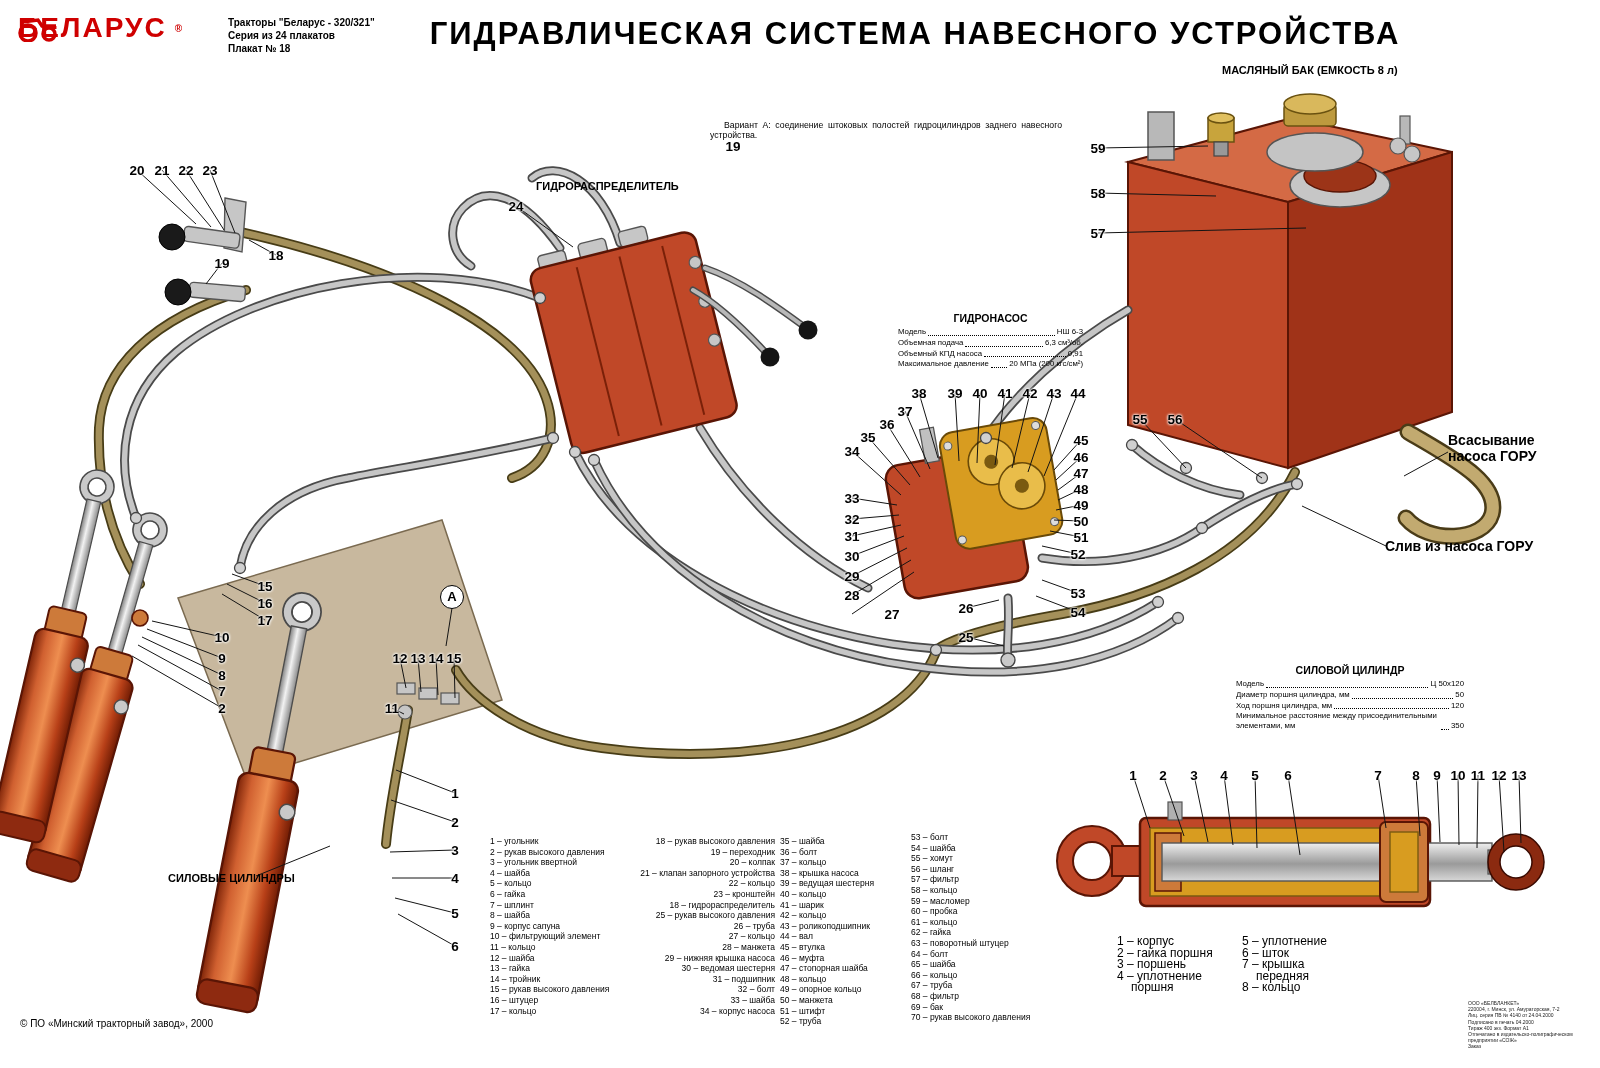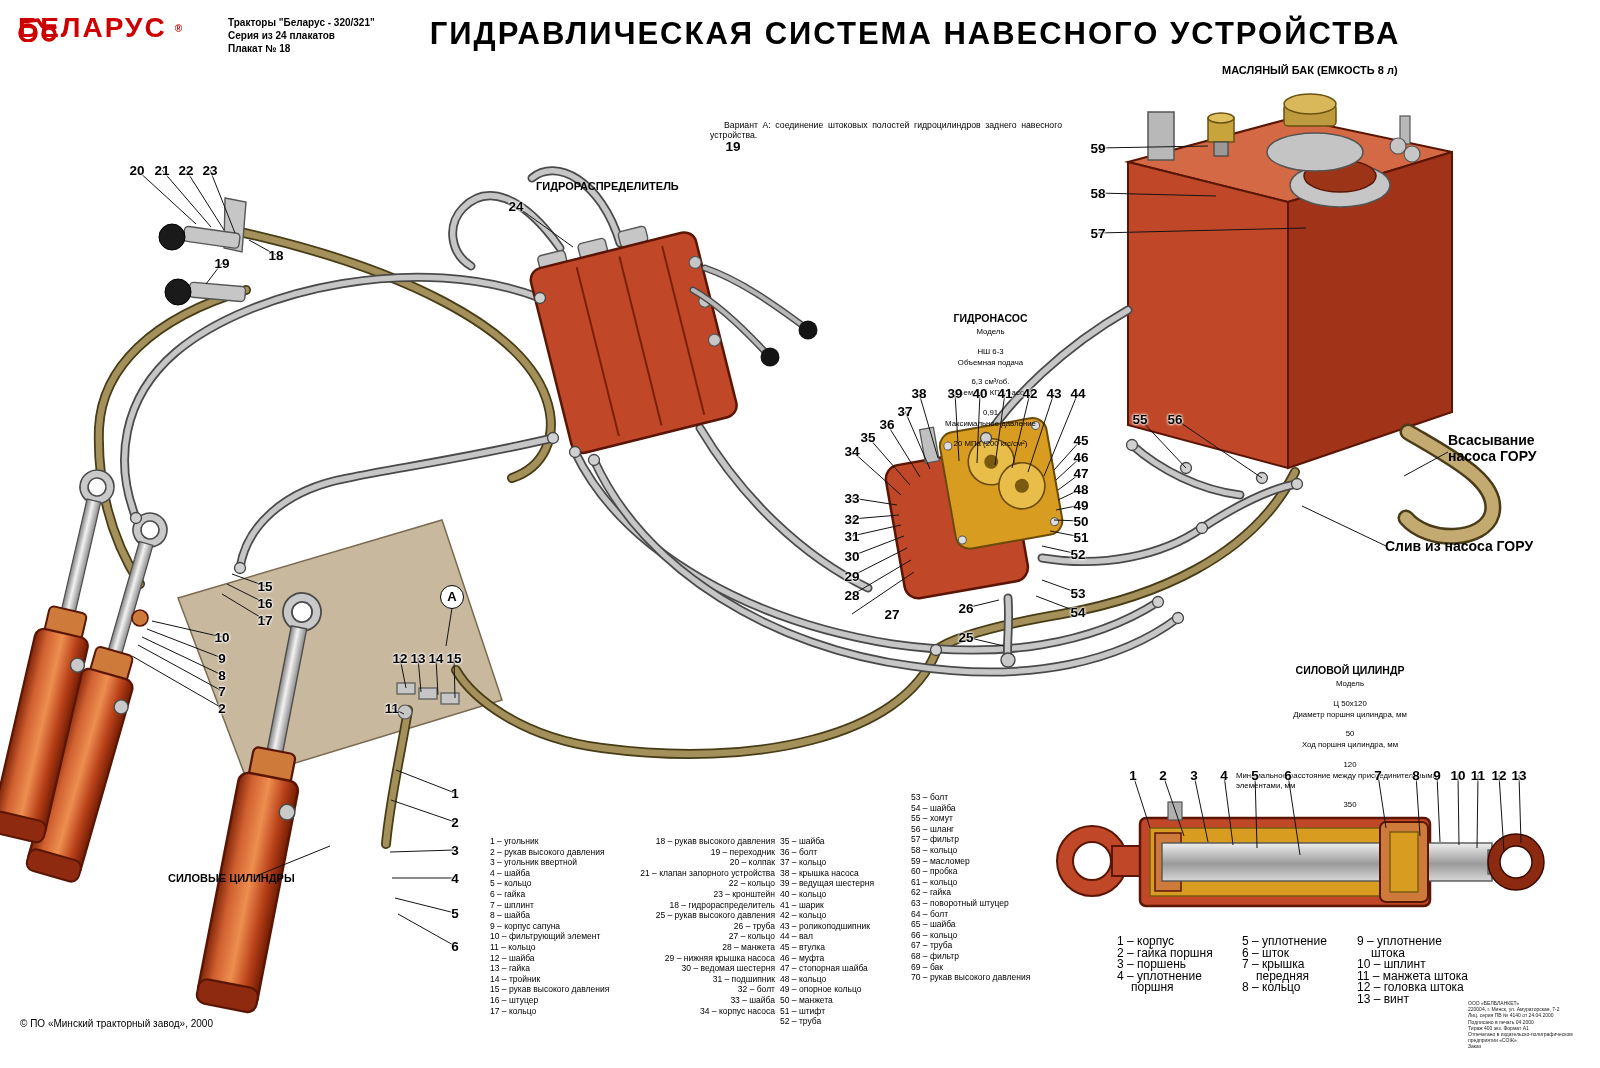--- a/index.html
+++ b/index.html
@@ -22,21 +22,21 @@
   .series{left:228px;top:16px;font-size:10px;font-weight:bold;line-height:13px;white-space:pre-line;}
   .title{left:410px;top:16px;width:1010px;text-align:center;font-size:31px;font-weight:bold;letter-spacing:2px;}
   
   .slabel{font-weight:bold;font-size:11px;}
   .blabel{font-weight:bold;font-size:14px;}
   .desc{left:710px;top:120px;width:352px;font-size:8.7px;line-height:10.2px;text-align:justify;}
   .desc p{margin:0;text-indent:14px;}
   
   .spec-box{font-size:7.8px;}
   .spec-title{font-weight:bold;font-size:10.5px;text-align:center;margin-bottom:3px;}
-  .spec-row{display:flex;align-items:center;line-height:9.8px;margin-bottom:1px;flex-direction:column;}
+  .spec-row{display:flex;align-items:flex-end;line-height:9.8px;margin-bottom:1px;}
   .sn{flex:0 1 auto;}
   .sd{flex:1 0 8px;border-bottom:1px dotted #000;margin:0 2px 1px 2px;}
   .sv{white-space:nowrap;}
   
   .legend-col{font-size:8.5px;line-height:10.6px;}
   .legend-item{padding-left:14px;text-indent:-14px;}
   .cyl-legend-col{font-size:12px;line-height:11.5px;}
   
   #callouts .callout{position:absolute;transform:translate(-50%,-50%);font-size:13.5px;font-weight:bold;
     text-shadow:0 0 3px #fff,0 0 3px #fff,0 0 2px #fff;white-space:nowrap;}
@@ -446,21 +446,21 @@
       <div class="legend-item">44 – вал</div>
       <div class="legend-item">45 – втулка</div>
       <div class="legend-item">46 – муфта</div>
       <div class="legend-item">47 – стопорная шайба</div>
       <div class="legend-item">48 – кольцо</div>
       <div class="legend-item">49 – опорное кольцо</div>
       <div class="legend-item">50 – манжета</div>
       <div class="legend-item">51 – штифт</div>
       <div class="legend-item">52 – труба</div>
     </div>
-<div class="abs legend-col" id="legend-col-4" style="left:911px;top:792px;width:155px;">
+<div class="abs legend-col" id="legend-col-4" style="left:911px;top:832px;width:155px;">
       <div class="legend-item">53 – болт</div>
       <div class="legend-item">54 – шайба</div>
       <div class="legend-item">55 – хомут</div>
       <div class="legend-item">56 – шланг</div>
       <div class="legend-item">57 – фильтр</div>
       <div class="legend-item">58 – кольцо</div>
       <div class="legend-item">59 – масломер</div>
       <div class="legend-item">60 – пробка</div>
       <div class="legend-item">61 – кольцо</div>
       <div class="legend-item">62 – гайка</div>
@@ -478,27 +478,20 @@
       <div class="legend-item">1 – корпус</div>
       <div class="legend-item">2 – гайка поршня</div>
       <div class="legend-item">3 – поршень</div>
       <div class="legend-item">4 – уплотнение поршня</div>
     </div>
 <div class="abs cyl-legend-col" id="cyl-legend-col-2" style="left:1242px;top:936px;width:110px;">
       <div class="legend-item">5 – уплотнение</div>
       <div class="legend-item">6 – шток</div>
       <div class="legend-item">7 – крышка передняя</div>
       <div class="legend-item">8 – кольцо</div>
-    </div>
-<div class="abs cyl-legend-col" id="cyl-legend-col-3" style="left:1357px;top:936px;width:120px;">
-      <div class="legend-item">9 – уплотнение штока</div>
-      <div class="legend-item">10 – шплинт</div>
-      <div class="legend-item">11 – манжета штока</div>
-      <div class="legend-item">12 – головка штока</div>
-      <div class="legend-item">13 – винт</div>
     </div>
 
 <div class="abs footer">© ПО «Минский тракторный завод», 2000</div>
 <div class="abs publisher" id="publisher">
       <div>ООО «БЕЛБЛАНКЕТ»</div>
       <div>220004, г. Минск, ул. Амураторская, 7-2</div>
       <div>Лиц. серия ПВ № 4140 от 24.04.2000</div>
       <div>Подписано в печать 04.2000</div>
       <div>Тираж 400 экз. Формат А1</div>
       <div>Отпечатано в издательско-полиграфическом</div>

